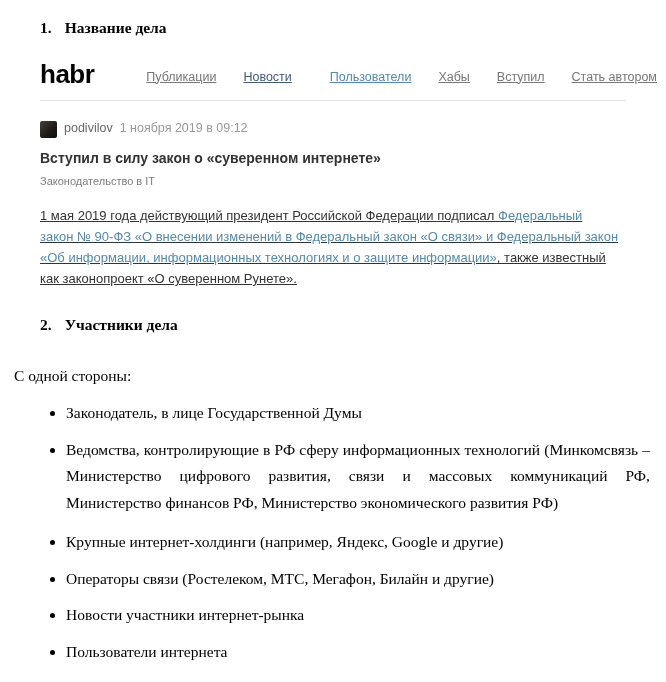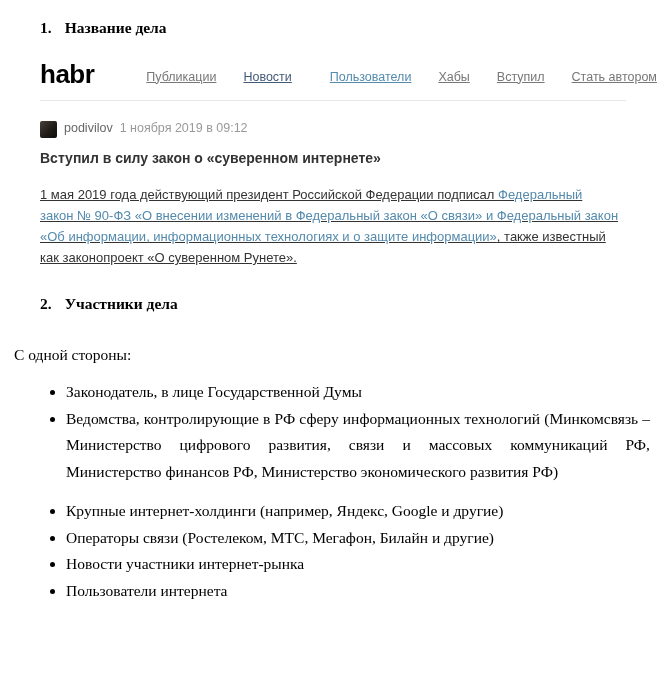--- a/index.html
+++ b/index.html
@@ -34,20 +34,21 @@
 
   ul.doc-list {
     margin: 13px 0 0 0;
     padding: 0 0 0 66px;
     list-style: disc outside;
   }
   ul.doc-list li {
     font-size: 15.5px;
     line-height: 26.5px;
     text-align: justify;
+    margin-top: 10px;
   }
 
   
   .habr {
     margin: 16px 0 0 40px;
     width: 586px;
     font-family: "Liberation Sans", sans-serif;
   }
   .habr-header {
     display: flex;
@@ -140,20 +141,21 @@
     </div>
     <div class="habr-divider"></div>
 
     <div class="post-meta">
       <span class="avatar"></span>
       <span class="post-author">podivilov</span>
       <span class="post-date">1 ноября 2019 в 09:12</span>
     </div>
 
     <div class="post-title">Вступил в силу закон о «суверенном интернете»</div>
+    <div class="post-hub">Законодательство в IT</div>
 
     <div class="post-body"><span>1 мая 2019 года действующий президент Российской Федерации подписал </span><span class="link">Федеральный закон № 90-ФЗ «О внесении изменений в Федеральный закон «О связи» и Федеральный закон «Об информации, информационных технологиях и о защите информации»</span><span>, также известный как законопроект «О суверенном Рунете».</span></div>
   </div>
 
   <div class="doc-heading heading-2">
     <span class="num">2.</span>
     <span>Участники дела</span>
   </div>
 
   <p class="doc-text side-one-label">С одной стороны:</p>

